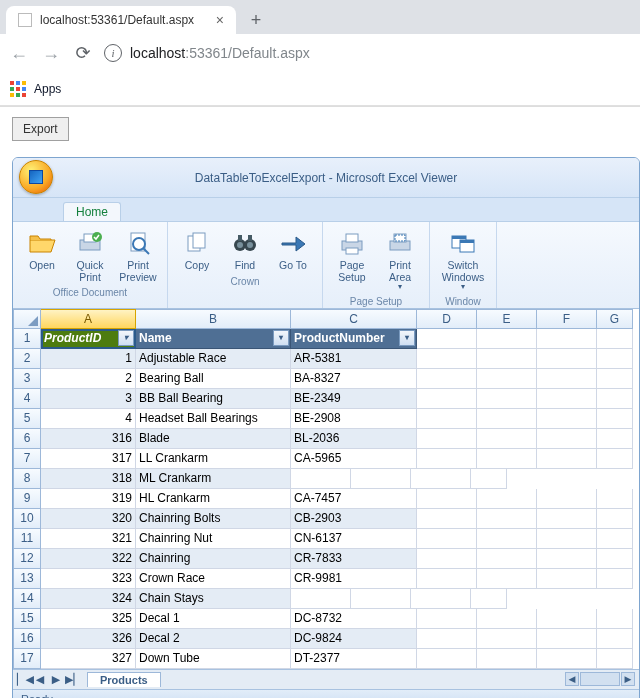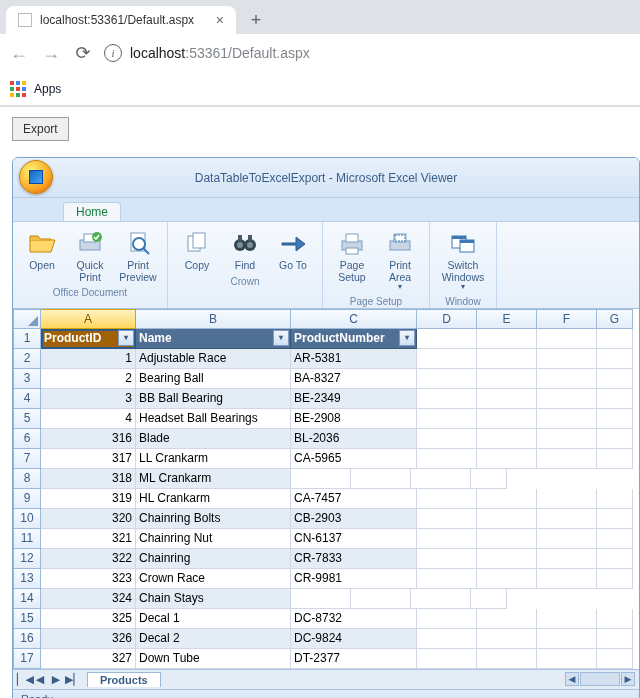--- a/index.html
+++ b/index.html
@@ -51,21 +51,21 @@
   .selall { width:28px; background:linear-gradient(#f7fbff,#e2edf9); border:1px solid #9db8d9; position:relative;}
   .selall::after{content:"";position:absolute;right:2px;bottom:2px;border:5px solid transparent;border-bottom-color:#7c9cc2;border-right-color:#7c9cc2;}
   .colhdr { background:linear-gradient(#f7fbff,#e2edf9); border:1px solid #9db8d9; border-left:none; display:flex;align-items:center;justify-content:center; font-size:12px;color:#3b5e86; }
   .colhdr.sel { background:linear-gradient(#fff3c4,#ffd65e); color:#7a5a00; border-color:#d6a400;}
   .cA{width:95px}.cB{width:155px}.cC{width:126px}.cD{width:60px}.cE{width:60px}.cF{width:60px}.cG{width:36px}
   .row { display:flex; height:20px; }
   .rowhdr { width:28px; background:linear-gradient(#f7fbff,#e2edf9); border:1px solid #9db8d9; border-top:none; display:flex;align-items:center;justify-content:center;font-size:12px;color:#3b5e86;}
   .cell { border-right:1px solid #d0d7e5; border-bottom:1px solid #d0d7e5; font-size:12px; padding:0 3px; display:flex;align-items:center; overflow:hidden; white-space:nowrap;}
   .cell.num { justify-content:flex-end; }
   .hdrcell { background:#4f6f94; color:#fff; font-weight:bold; display:flex;align-items:center; padding:0 3px; position:relative; border-right:1px solid #3a5576; border-bottom:1px solid #3a5576;}
-  .hdrcell.active { outline:2px solid #2b5a8a; outline-offset:-2px; background:#a16207;}
+  .hdrcell.active { outline:2px solid #2b5a8a; outline-offset:-2px; background:#4d7c0f;font-style:italic;}
   .filter-btn { position:absolute; right:1px; top:1px; width:16px;height:16px;background:linear-gradient(#f2f6fb,#cfdff2);border:1px solid #7b9bc0;display:flex;align-items:center;justify-content:center;}
   .filter-btn::after{content:"\25BE";font-size:8px;color:#3b5e86;}
   .band { background:#e4ecf5; }
 
   
   .sheet-strip { display:flex; align-items:center; height:20px; background:#e4ecf5; border-top:1px solid #a8c2e0; font-size:11px; }
   .sheet-nav { display:flex; gap:2px; padding:0 4px; color:#3b5e86;}
   .sheet-nav span{width:14px;text-align:center;cursor:default;}
   .sheet-tab { background:#fff; border:1px solid #9db8d9; border-bottom:none; padding:1px 12px; color:#3b5e86; font-weight:bold; margin-left:4px;}
   .hscroll { margin-left:auto; display:flex; gap:1px; padding-right:4px;}

